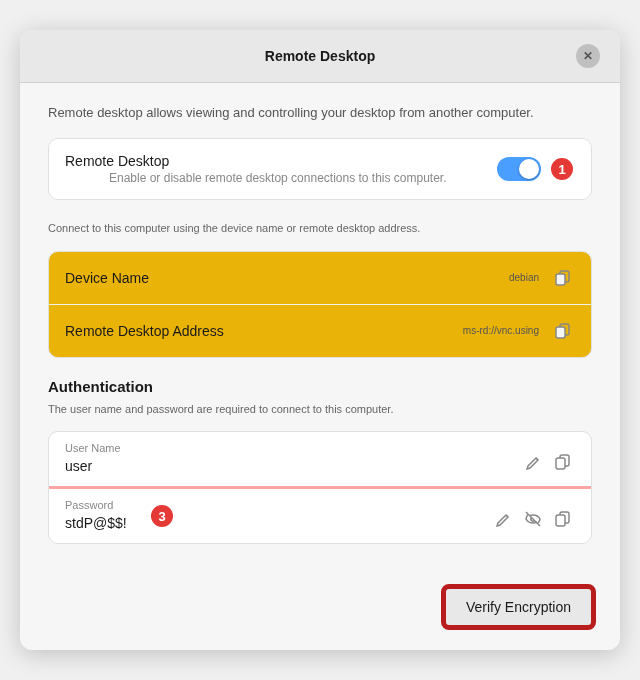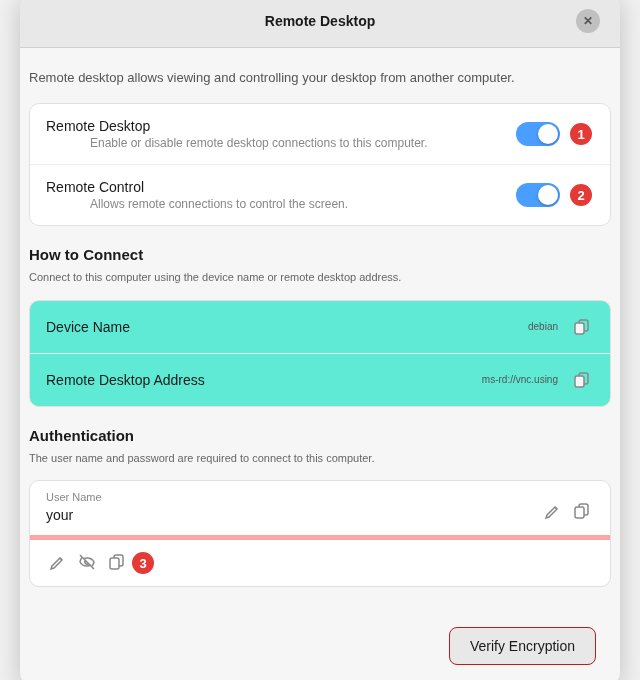--- a/index.html
+++ b/index.html
@@ -44,21 +44,21 @@
       cursor: pointer;
       display: flex;
       align-items: center;
       justify-content: center;
       font-size: 12px;
       color: #555;
       font-weight: bold;
     }
     .spacer { width: 24px; }
     .content {
-      padding: 20px 9px;
+      padding: 20px 28px;
     }
     .description {
       font-size: 13px;
       color: #555;
       line-height: 1.5;
       margin-bottom: 16px;
     }
     .toggle-card {
       background: white;
       border-radius: 10px;
@@ -131,21 +131,21 @@
       color: #1a1a1a;
       margin-bottom: 6px;
     }
     .section-desc {
       font-size: 11px;
       color: #666;
       margin-bottom: 14px;
       line-height: 1.5;
     }
     .info-card {
-      background: #5eead4;
+      background: #eab308;
       border-radius: 10px;
       border: 1px solid #e0e0e0;
       margin-bottom: 20px;
       overflow: hidden;
     }
     .info-row {
       display: flex;
       align-items: center;
       padding: 14px 16px;
     }
@@ -179,21 +179,21 @@
       margin-bottom: 20px;
       overflow: hidden;
     }
     .field-row {
       padding: 10px 16px 12px;
       position: relative;
       display: flex;
       align-items: flex-end;
     }
     .field-row:not(:last-child) {
-      border-bottom: 5px solid #fca5a5;
+      border-bottom: 3px solid #fca5a5;
     }
     .field-text {
       flex: 1;
     }
     .field-name {
       font-size: 11px;
       color: #888;
       margin-bottom: 4px;
     }
     .field-value {
@@ -211,21 +211,21 @@
       top: 50%;
       transform: translateY(-50%);
     }
     .footer {
       display: flex;
       justify-content: flex-end;
       padding: 0 24px 20px;
     }
     .verify-btn {
       background: #e8e8e8;
-      border: 1px solid #b91c1c;
+      border: 5px solid #b91c1c;
       border-radius: 8px;
       padding: 10px 20px;
       font-size: 14px;
       font-weight: 500;
       color: #1a1a1a;
       cursor: pointer;
     }
   </style>
 </head>
 <body>
@@ -246,31 +246,22 @@
 
       <div class="toggle-row">
         <div class="toggle-text">
           <div class="toggle-label">Remote Desktop</div>
           <div class="toggle-desc">Enable or disable remote desktop connections to this computer.</div>
         </div>
         <button class="toggle-switch"></button>
         <div class="badge">1</div>
       </div>
 
-      <div class="toggle-row">
-        <div class="toggle-text">
-          <div class="toggle-label">Remote Control</div>
-          <div class="toggle-desc">Allows remote connections to control the screen.</div>
-        </div>
-        <button class="toggle-switch"></button>
-        <div class="badge">2</div>
-      </div>
     </div>
 
-    <div class="section-title">How to Connect</div>
     <p class="section-desc">Connect to this computer using the device name or remote desktop address.</p>
 
     <div class="info-card">
 
       <div class="info-row">
         <span class="info-label">Device Name</span>
         <span class="info-value">debian</span>
         <button class="icon-btn" title="Copy">
           <svg width="16" height="16" viewBox="0 0 16 16" fill="none" stroke="#888" stroke-width="1.5">
             <rect x="5" y="1" width="9" height="11" rx="2"></rect>
@@ -292,39 +283,43 @@
     </div>
 
     <div class="section-title">Authentication</div>
     <p class="section-desc">The user name and password are required to connect to this computer.</p>
 
     <div class="field-card">
 
       <div class="field-row">
         <div class="field-text">
           <div class="field-name">User Name</div>
-          <div class="field-value">your</div>
+          <div class="field-value">user</div>
         </div>
         <div class="field-actions">
           <button class="icon-btn" title="Edit">
             <svg width="15" height="15" viewBox="0 0 15 15" fill="none" stroke="#888" stroke-width="1.5">
               <path d="M2 11L1 14l3-1L12 5l-2-2L2 11z"></path>
               <path d="M10 3l2 2"></path>
             </svg>
           </button>
           <button class="icon-btn" title="Copy">
             <svg width="16" height="16" viewBox="0 0 16 16" fill="none" stroke="#888" stroke-width="1.5">
               <rect x="5" y="1" width="9" height="11" rx="2"></rect>
               <rect x="1" y="4" width="9" height="11" rx="2" fill="white"></rect>
             </svg>
           </button>
         </div>
       </div>
 
       <div class="field-row" style="position:relative;">
+        <div class="field-text">
+          <div class="field-name">Password</div>
+          <div class="field-value">stdP@$$!</div>
+        </div>
         <div class="badge password-badge">3</div>
         <div class="field-actions">
           <button class="icon-btn" title="Edit">
             <svg width="15" height="15" viewBox="0 0 15 15" fill="none" stroke="#888" stroke-width="1.5">
               <path d="M2 11L1 14l3-1L12 5l-2-2L2 11z"></path>
               <path d="M10 3l2 2"></path>
             </svg>
           </button>
           <button class="icon-btn" title="Toggle visibility">
             <svg width="16" height="16" viewBox="0 0 16 16" fill="none" stroke="#888" stroke-width="1.5">

